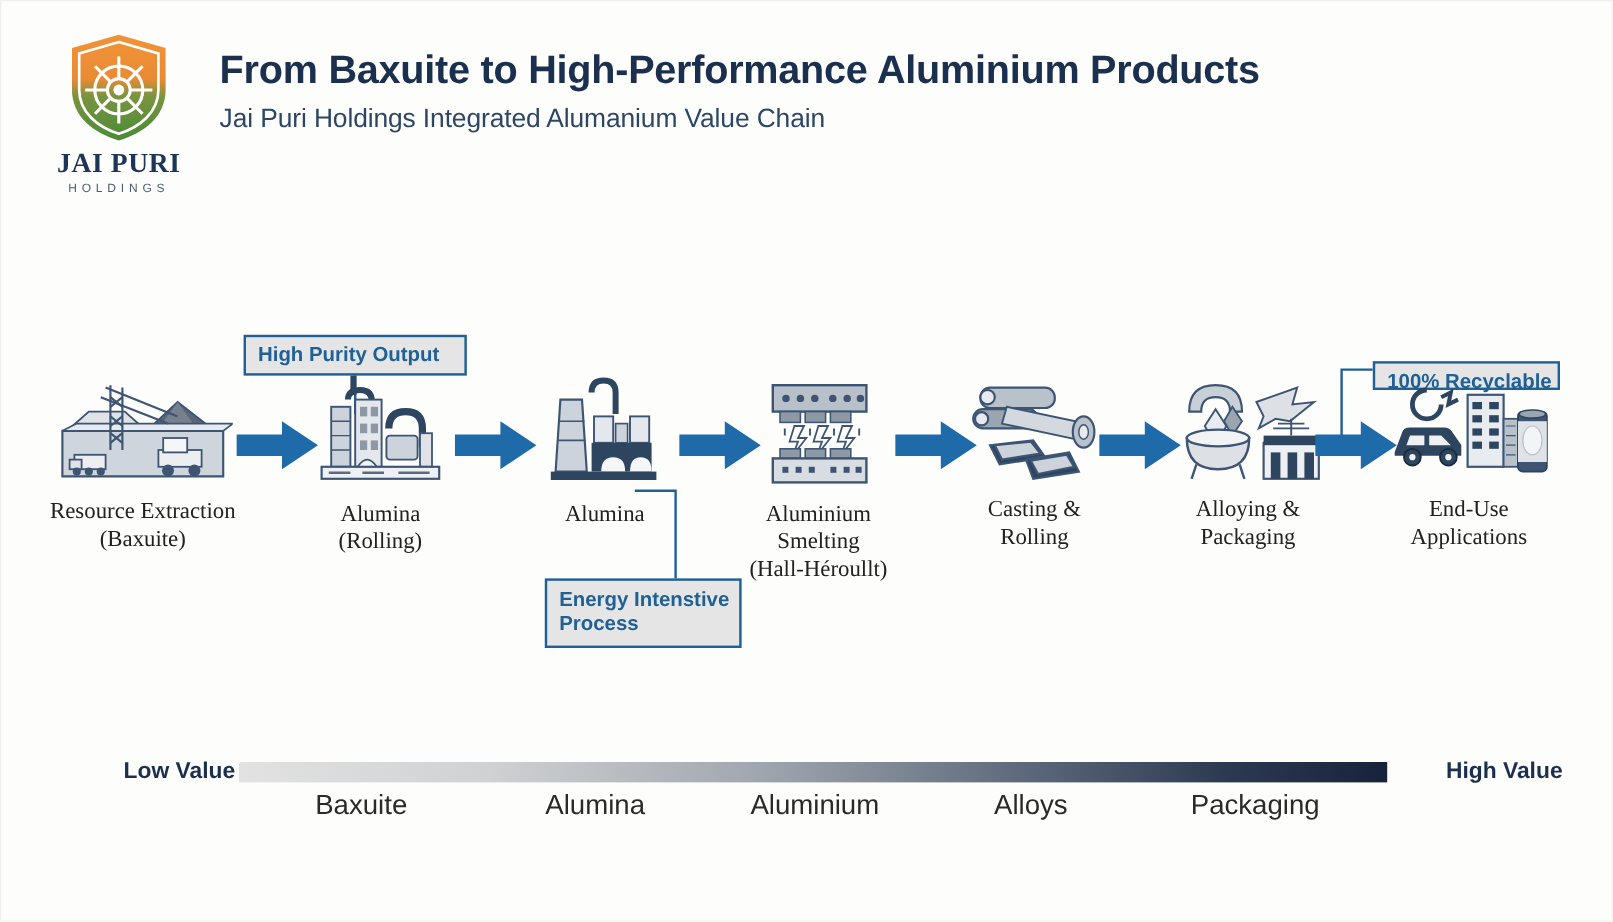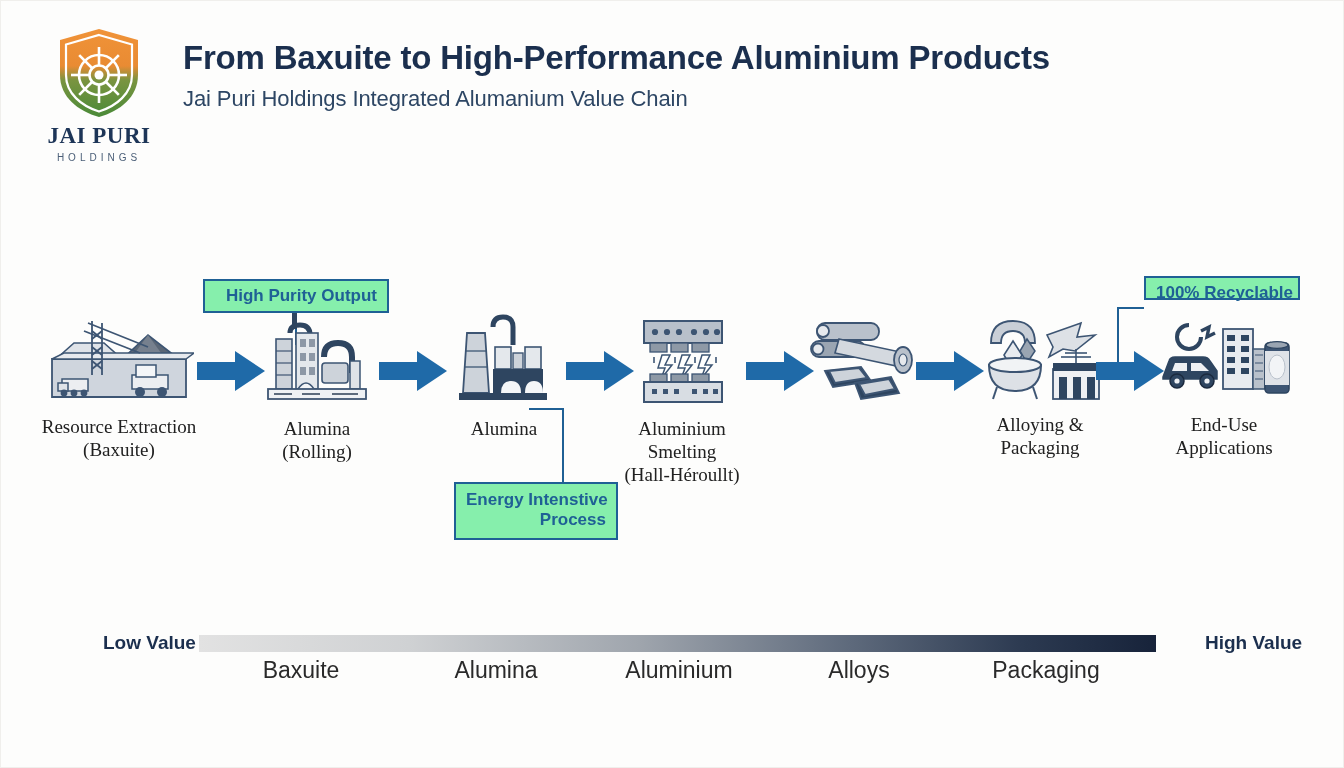--- a/index.html
+++ b/index.html
@@ -57,25 +57,25 @@
     font-size: 19px; color: #212121; line-height: 1.22;
     margin-top: 10px; white-space: nowrap;
   }
   .step-label .sub { display: block; }
   .arrow { position: absolute; }
 
   
   .callout {
     position: absolute;
     border: 2px solid #1f6095;
-    background: #86efac;
+    background: #e5e5e5;
     color: #1f6095;
     font-size: 17px;
     font-weight: bold;
-    text-align: right;
+    text-align: left;
     padding: 6px 10px 7px 10px;
     box-sizing: border-box;
     line-height: 1.2;
     white-space: nowrap;
   }
   .connector { position: absolute; background: none; border: 0; }
 
   
   #valuebar { position: absolute; left: 16px; top: 600px; width: 1344px; height: 110px; margin-left: 16px; }
   .vb-end-label {
@@ -146,21 +146,21 @@
 
     <div class="callout" style="left:202px; top:16px; width:186px; height:34px; font-size:17px; padding-top:5px;">
       <span>High Purity Output</span>
     </div>
 
     <div class="callout" style="left:421px; top:219px; width:164px; height:58px;margin-left:32px;">
       <span>Energy Intenstive</span><br>
       <span>Process</span>
     </div>
 
-    <div class="callout" style="left:1143px; top:13px; width:156px; height:24px; padding-top:5px;">
+    <div class="callout" style="left:1143px; top:38px; width:156px; height:24px; padding-top:5px;">
       <span>100% Recyclable</span>
     </div>
 
     <div class="step" style="left:18px; top:50px; width:200px;">
       <svg class="step-icon" width="150" height="92" viewBox="0 0 150 92">
         <polygon points="12,46 30,30 60,30 78,46" fill="#dfe3e8" stroke="#3d5573" stroke-width="1.6"></polygon>
         <polygon points="74,50 104,22 140,50" fill="#5a6676" stroke="#3d5573" stroke-width="1.6"></polygon>
         <polygon points="88,44 104,22 120,44" fill="#76808e" stroke="none"></polygon>
         <path d="M8,46 L142,46 L142,84 L8,84 Z" fill="#cfd5dd" stroke="#3d5573" stroke-width="1.8"></path>
         <path d="M8,46 L20,40 L150,40 L142,46 Z" fill="#e7eaee" stroke="#3d5573" stroke-width="1.4"></path>
@@ -322,20 +322,24 @@
         <path d="M40 24 L106 38 L102 52 L36 38 Z" fill="#d4d9df" stroke="#3d5573" stroke-width="1.6"></path>
         <ellipse cx="104" cy="45" rx="9" ry="13" fill="#b9c1cb" stroke="#3d5573" stroke-width="1.8"></ellipse>
         <ellipse cx="104" cy="45" rx="4" ry="6" fill="#e6e9ed" stroke="#3d5573" stroke-width="1.2"></ellipse>
         <g stroke="#3d5573" stroke-width="1.8">
           <polygon points="26,56 62,52 72,66 34,72" fill="#2e4560"></polygon>
           <polygon points="30,56 60,53 68,63 36,68" fill="#cdd3da"></polygon>
           <polygon points="56,68 92,62 100,78 62,84" fill="#2e4560"></polygon>
           <polygon points="60,69 90,64 96,74 66,80" fill="#cdd3da"></polygon>
         </g>
       </svg>
+      <div class="step-label">
+        <span>Casting &amp;</span>
+        <span class="sub">Rolling</span>
+      </div>
     </div>
 
     <svg class="arrow" style="left:915px; top:86px;" width="70" height="44" viewBox="0 0 70 44">
       <polygon points="0,13 38,13 38,2 68,22 38,42 38,31 0,31" fill="#1f6aa8"></polygon>
     </svg>
 
     <div class="step" style="left:950px; top:50px; width:178px;">
       <svg class="step-icon" width="126" height="90" viewBox="0 0 126 90">
         <path d="M14 30 q0 -22 22 -22 q22 0 22 22 L48 30 q0 -12 -12 -12 q-12 0 -12 12 Z" fill="#c9cfd7" stroke="#3d5573" stroke-width="1.8"></path>
         <polygon points="36,28 45,42 36,58 27,42" fill="#e8ebef" stroke="#3d5573" stroke-width="1.6"></polygon>

